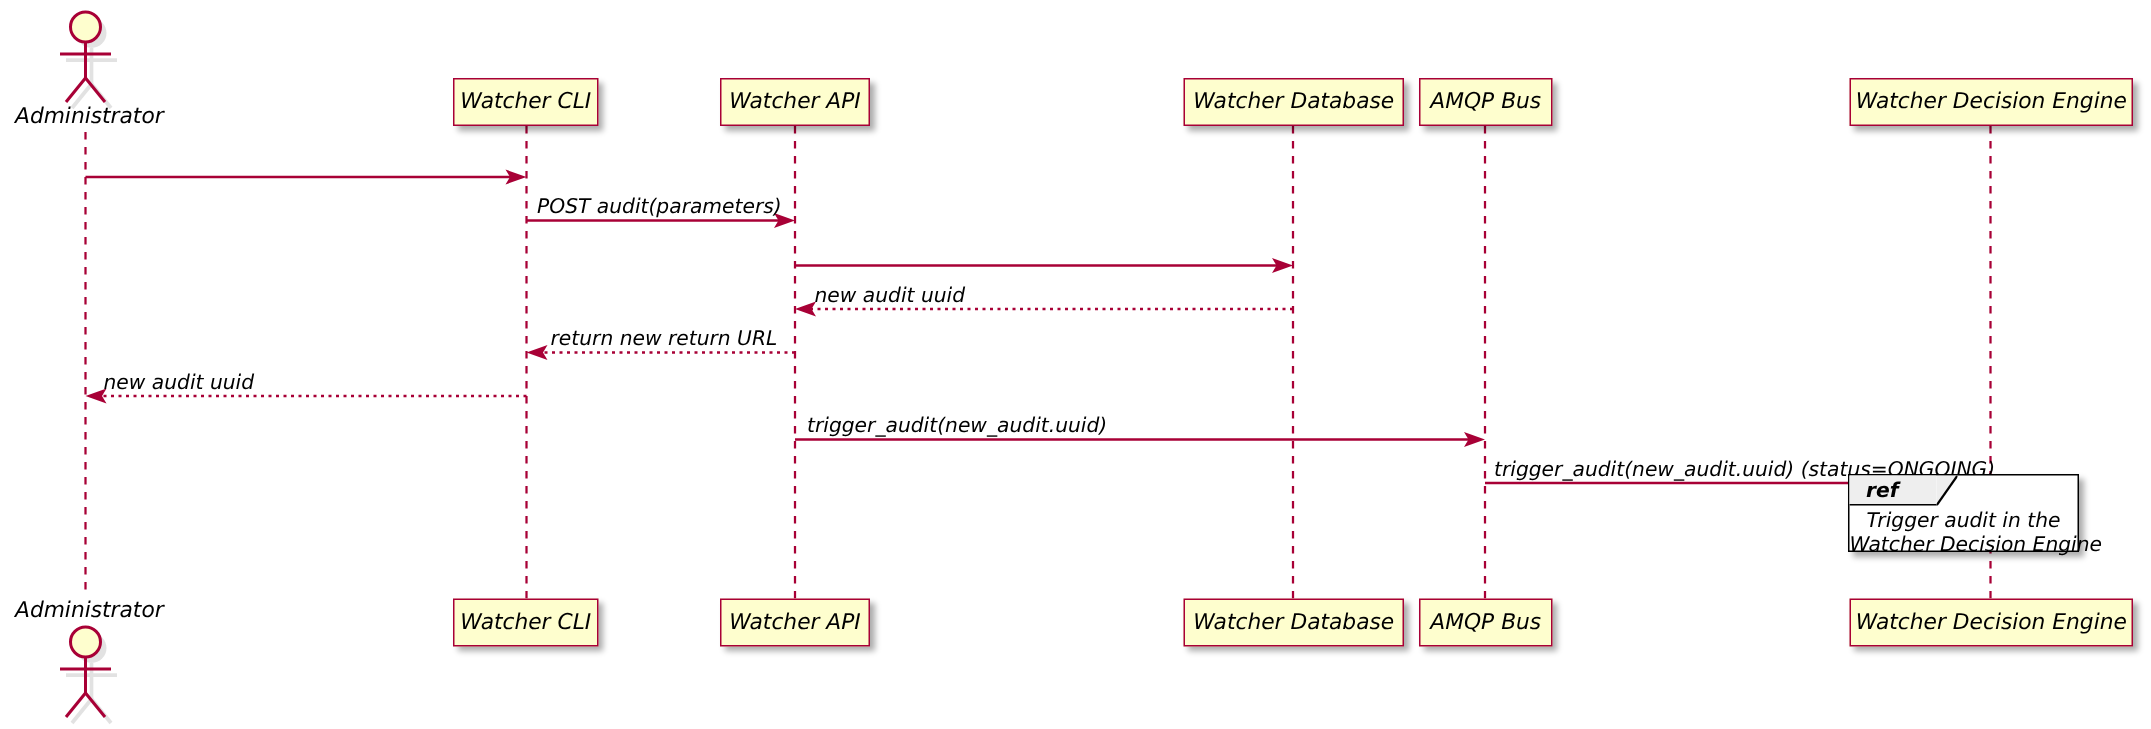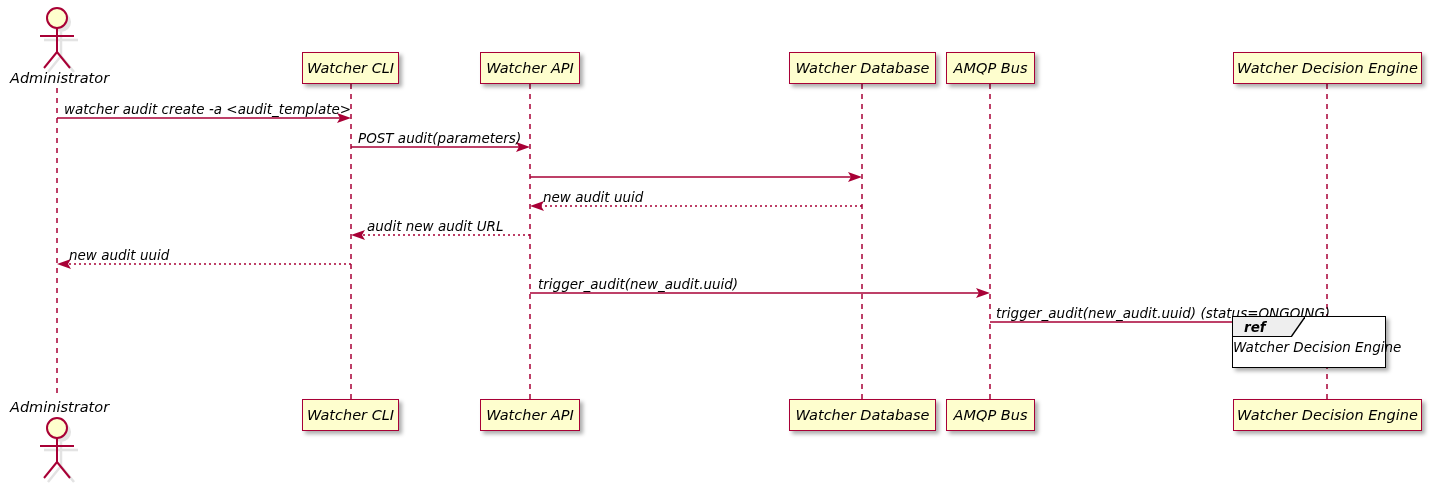--- a/index.html
+++ b/index.html
@@ -223,41 +223,41 @@
   <div class="participant-box" style="left:302px; top:399px; width:97px; height:32px;">Watcher CLI</div>
 
   <div class="participant-box" style="left:480px; top:399px; width:100px; height:32px;">Watcher API</div>
 
   <div class="participant-box" style="left:789px; top:399px; width:147px; height:32px;">Watcher Database</div>
 
   <div class="participant-box" style="left:946px; top:399px; width:89px; height:32px;">AMQP Bus</div>
 
   <div class="participant-box" style="left:1233px; top:399px; width:189px; height:32px;">Watcher Decision Engine</div>
 
-  <div class="msg-label" style="left:64px;  top:101px;">watcher audit create -a &lt;audit_template&gt;</div>
 
   <div class="msg-label" style="left:358px; top:130px;text-align:center;">POST audit(parameters)</div>
 
 
   <div class="msg-label" style="left:543px; top:189px;">new audit uuid</div>
 
-  <div class="msg-label" style="left:367px; top:218px;">audit new audit URL</div>
+  <div class="msg-label" style="left:367px; top:218px;">return new return URL</div>
 
   <div class="msg-label" style="left:69px;  top:247px;">new audit uuid</div>
 
   <div class="msg-label" style="left:996px; top:305px;">trigger_audit(new_audit.uuid) (status=ONGOING)</div>
 
   <div class="msg-label" style="left:538px; top:276px;">trigger_audit(new_audit.uuid)</div>
 
   <div class="ref-box" style="left:1232px; top:316px; width:154px; height:52px;">
     <div class="ref-tab" style="width:58px;"></div>
     <svg style="position:absolute; left:58px; top:0; width:14px; height:20px;" viewBox="0 0 14 20">
       <polygon points="0,0 14,0 0,20" fill="#EEEEEE" stroke="none"></polygon>
       <line x1="14" y1="0" x2="0" y2="20" stroke="#000000" stroke-width="1.5"></line>
       <line x1="0" y1="20" x2="-58" y2="20" stroke="#000000" stroke-width="1.5"></line>
     </svg>
     <div class="ref-tab-label">ref</div>
     <div class="ref-body">
+      <div>Trigger audit in the</div>
       <div>Watcher Decision Engine</div>
     </div>
   </div>
 
 </div>
 
 </body></html>

